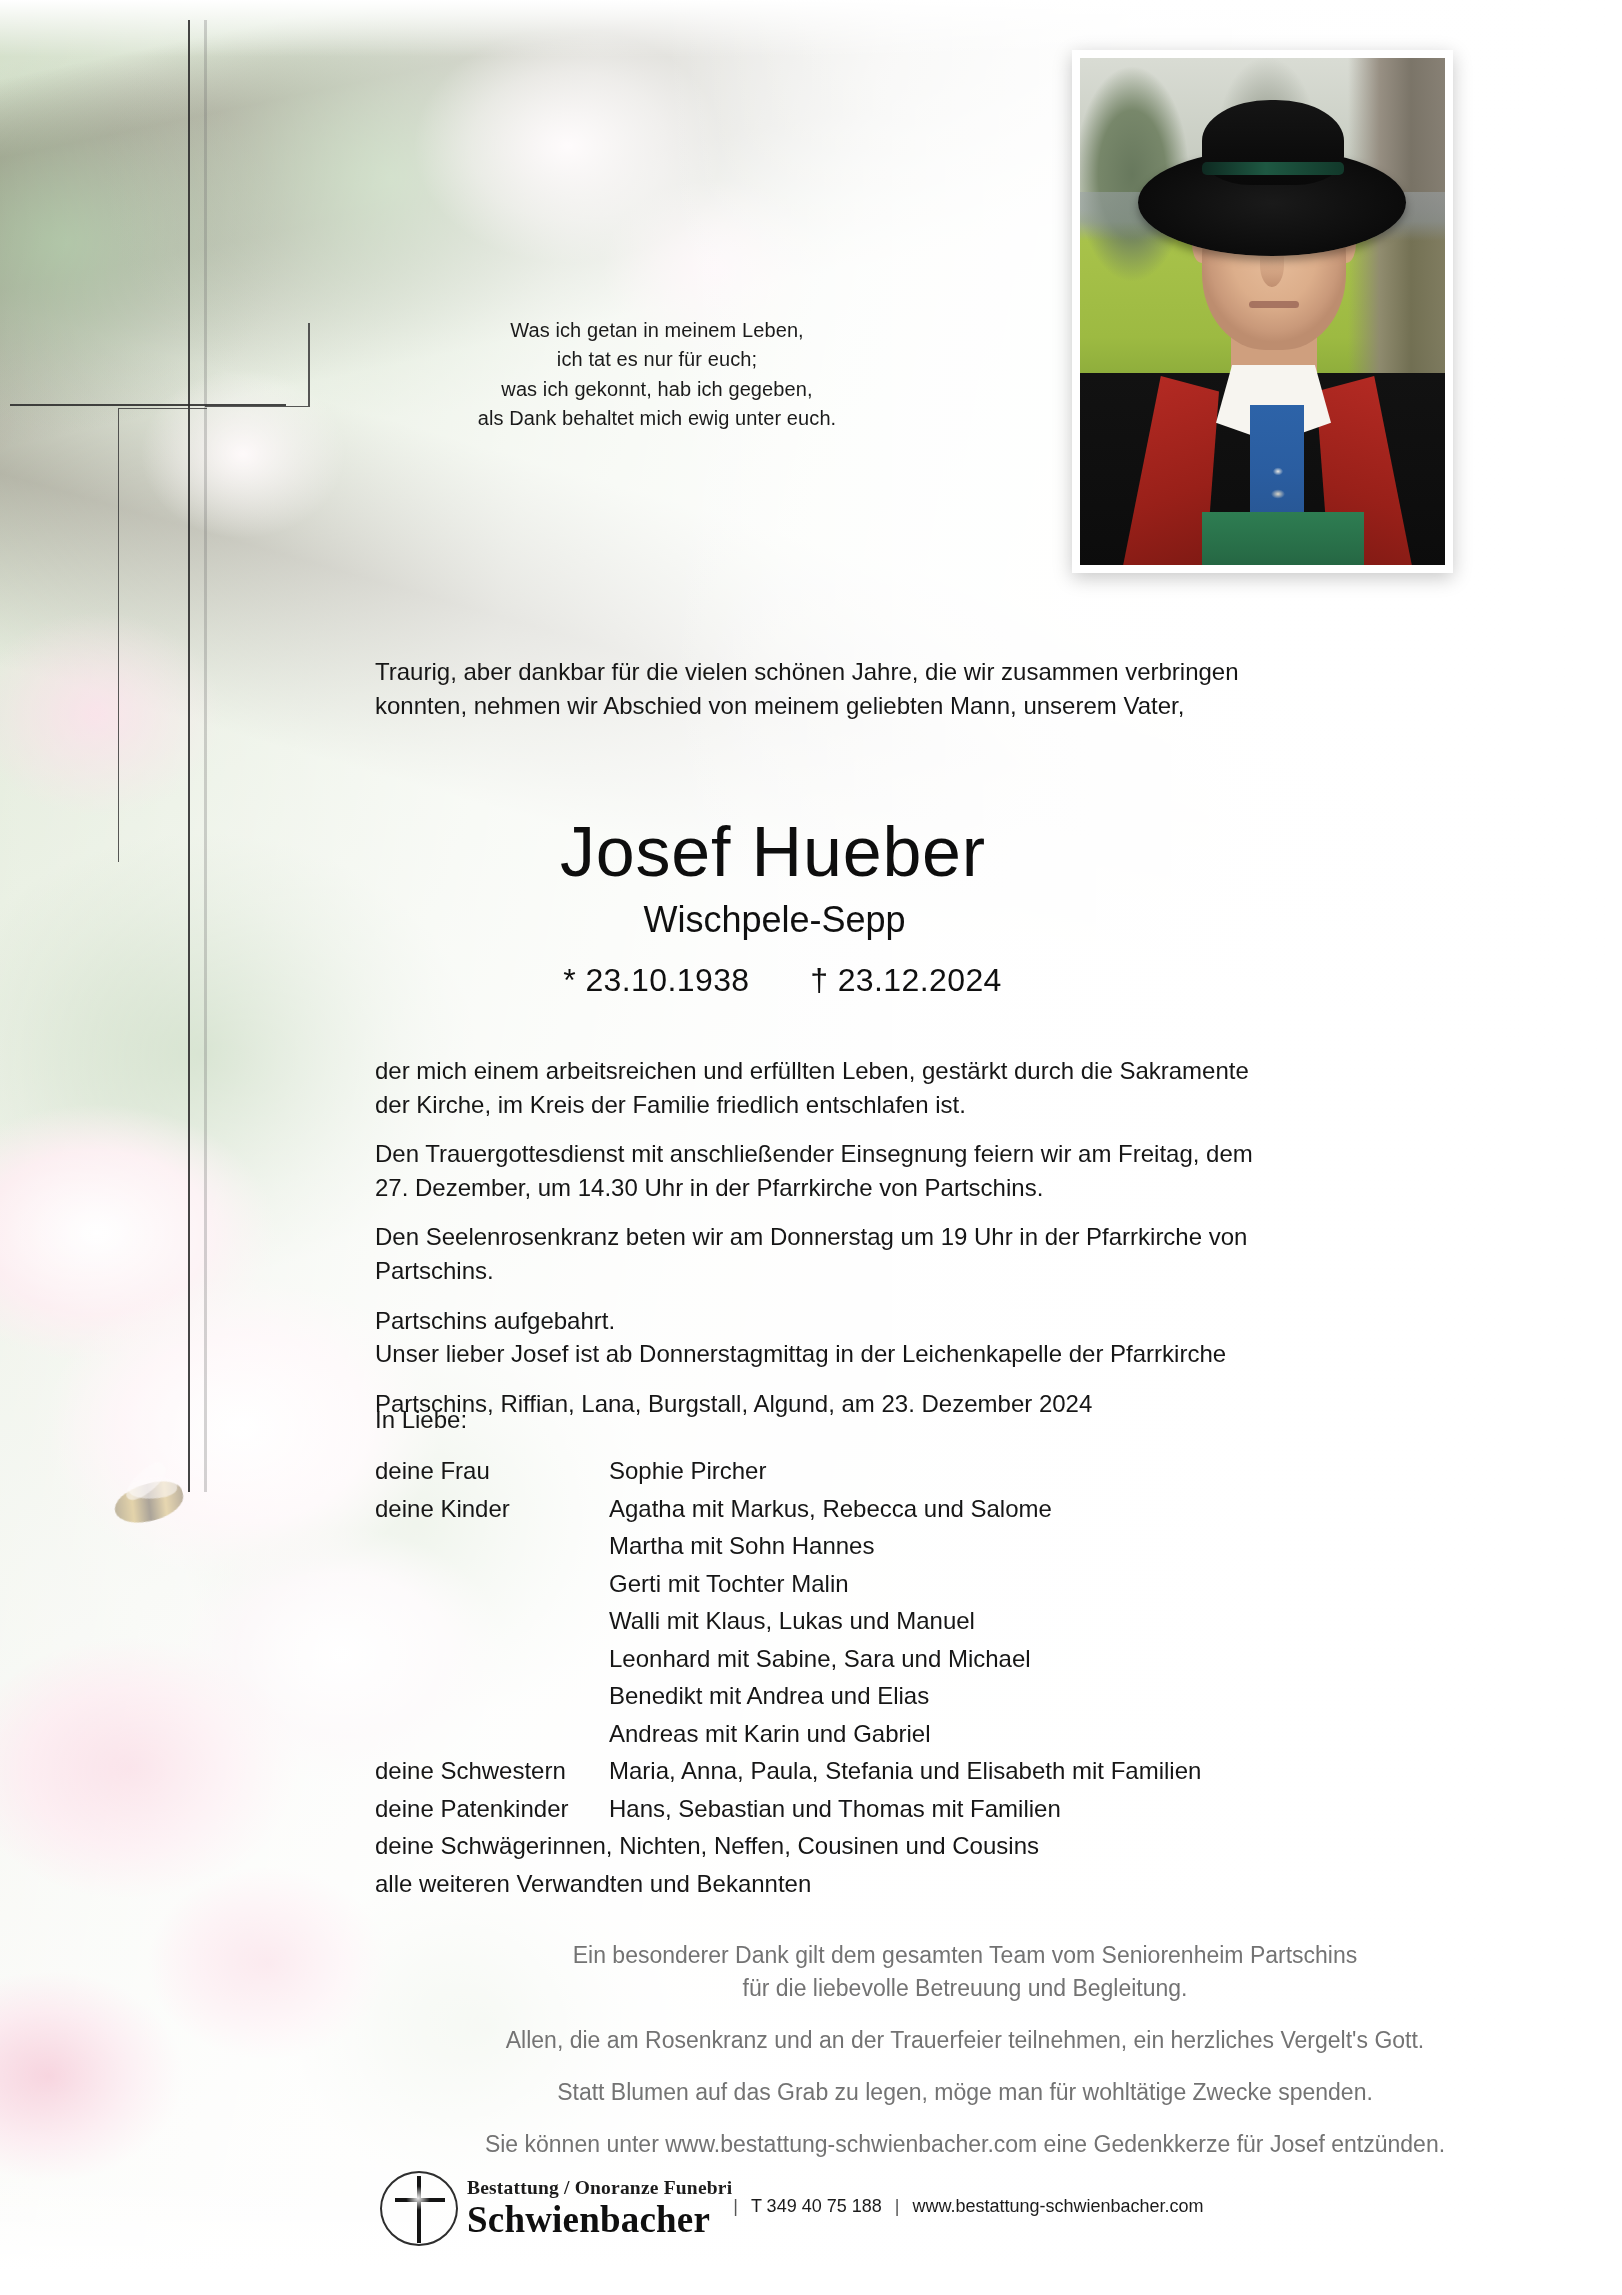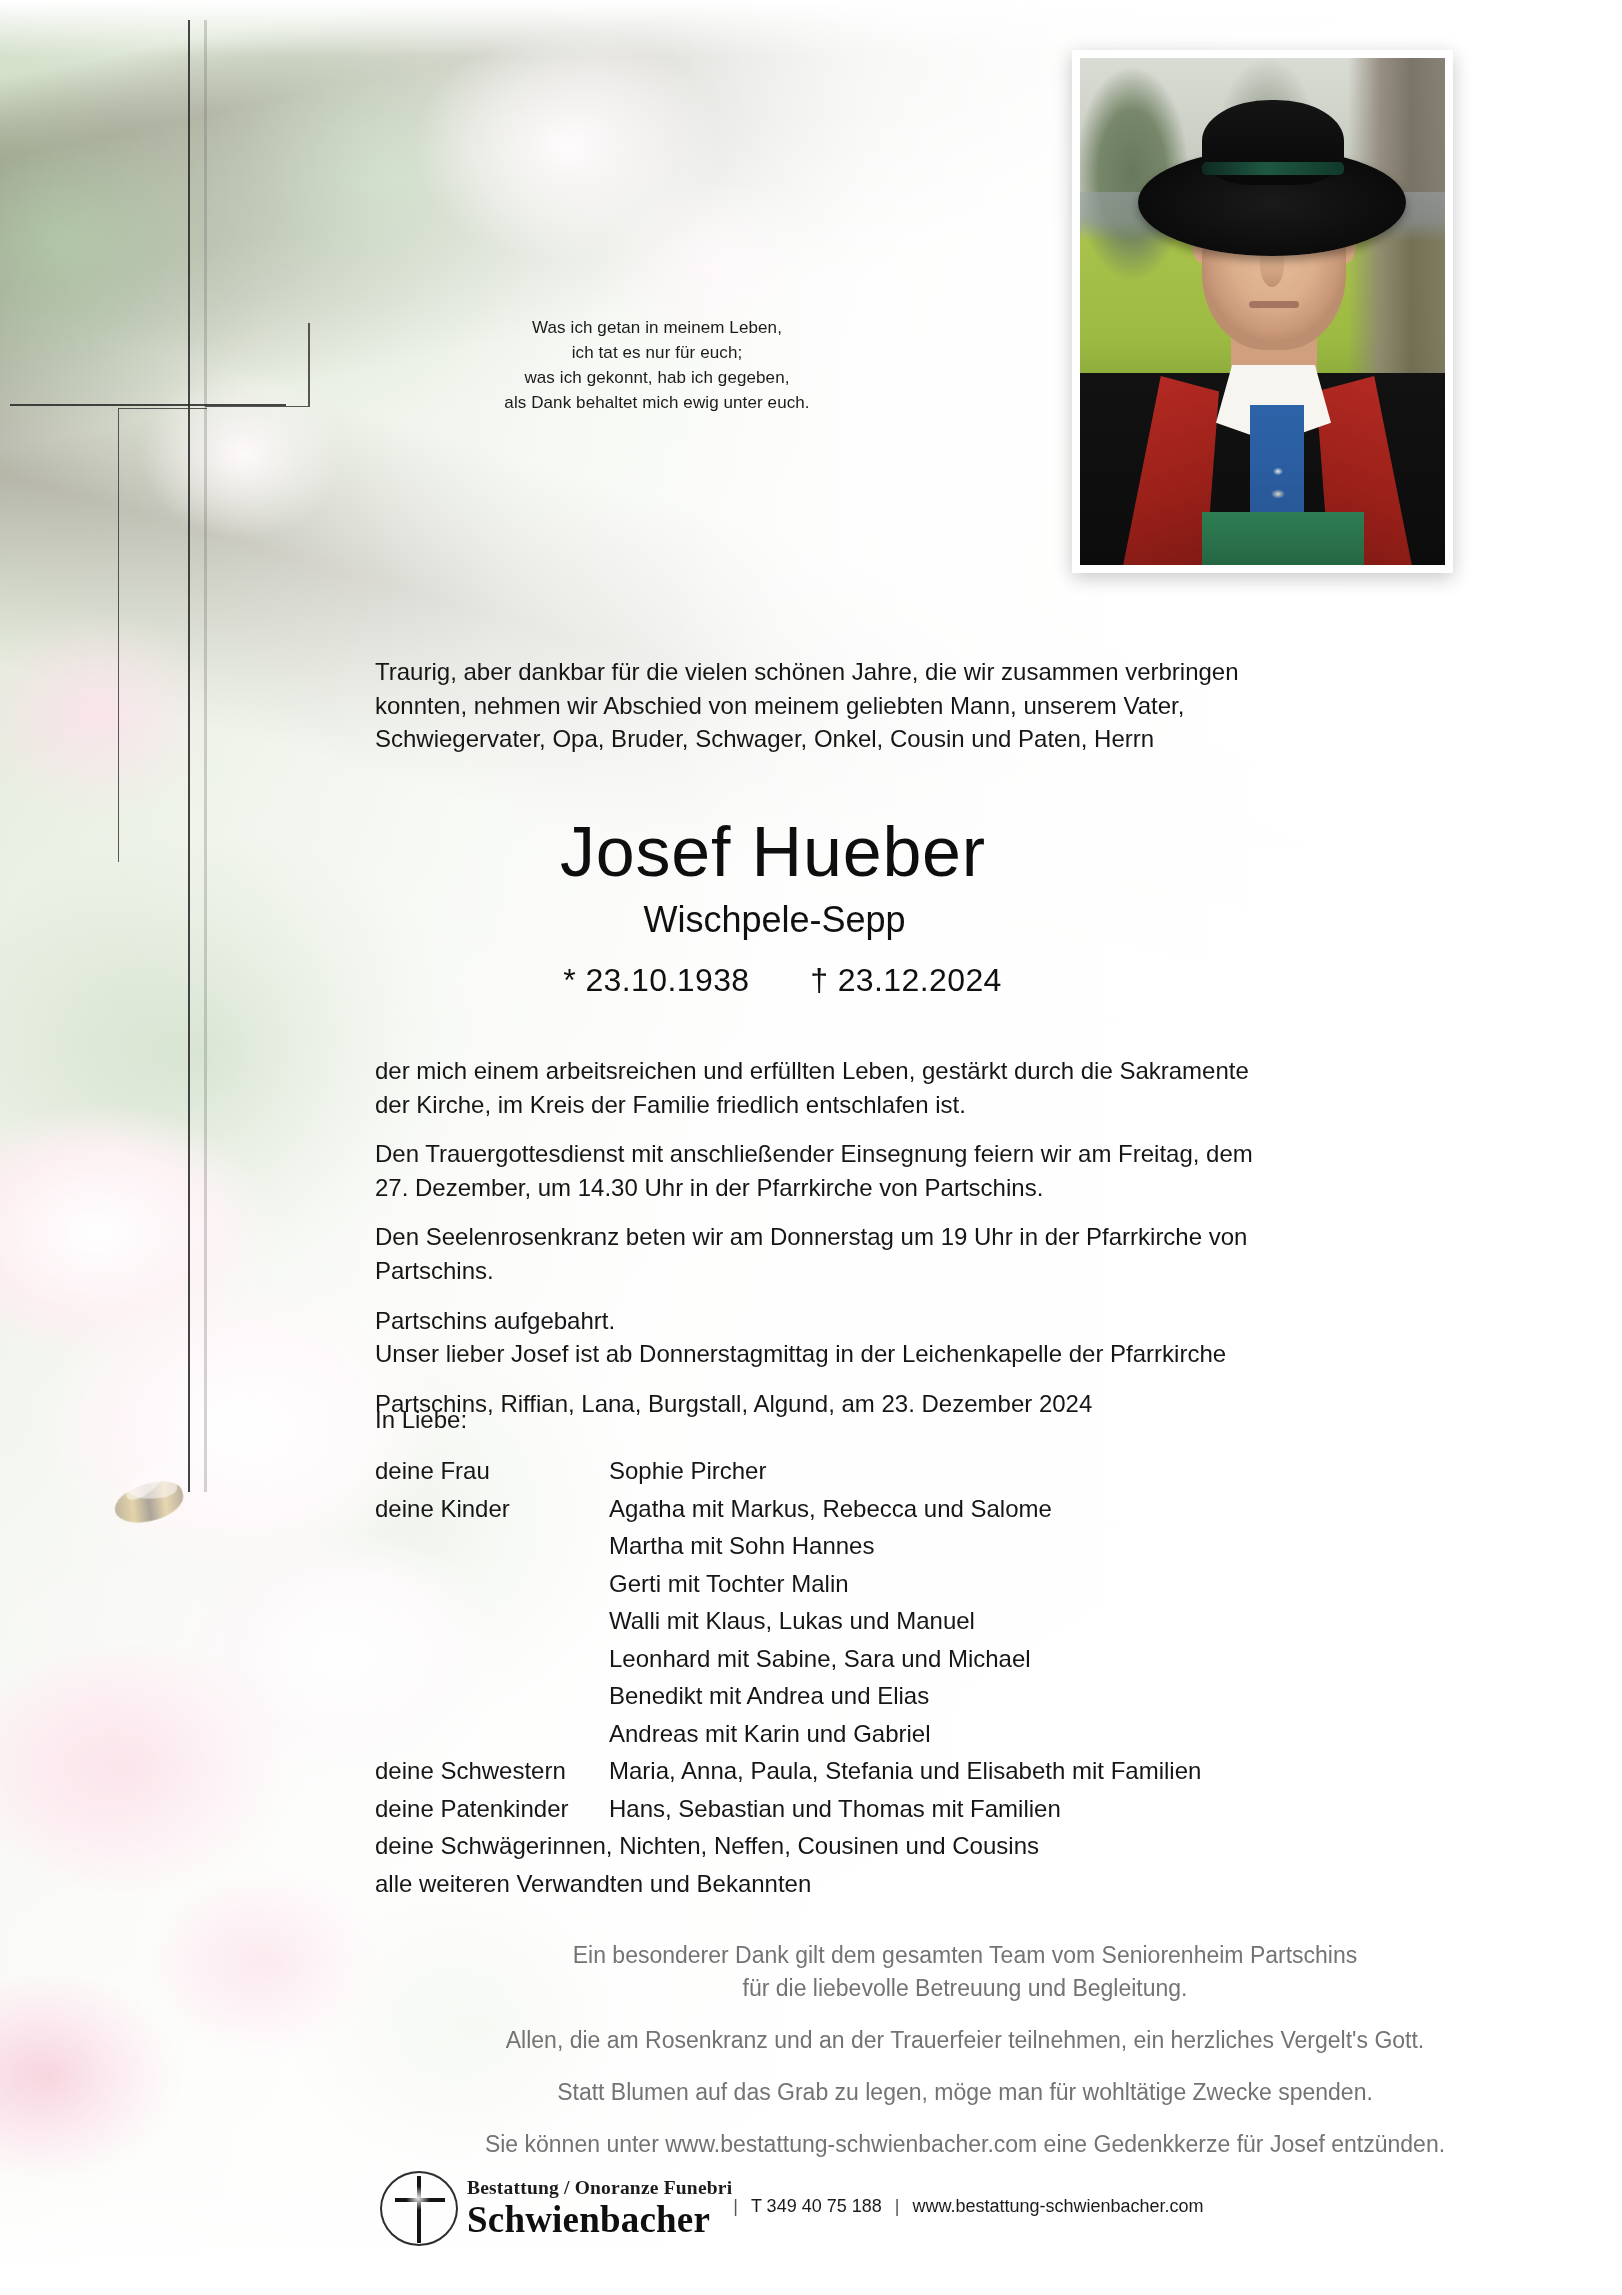--- a/index.html
+++ b/index.html
@@ -228,21 +228,21 @@
   .ph .apron{
     position:absolute; left:122px; top:454px; width:162px; height:73px;
     background:linear-gradient(180deg,#2e7d52 0%, #276b46 60%, #215c3c 100%);
   }
 
   
   .txt{ position:absolute; inset:0; color:#141414; }
 
   .poem{
     position:absolute; left:381px; top:316px; width:552px;
-    text-align:center; font-size:17px; line-height:1.47; color:#1b1b1b;
+    text-align:center; font-size:20px; line-height:1.47; color:#1b1b1b;
     letter-spacing:0.1px;
   }
   .poem div{ white-space:nowrap; }
 
   .intro{
     position:absolute; left:375px; top:655px; width:892px;
     font-size:24px; line-height:1.40; color:#161616;
   }
   .intro div{ white-space:nowrap; }
 
@@ -380,21 +380,20 @@
     <div class="poem">
       <div>Was ich getan in meinem Leben,</div>
       <div>ich tat es nur für euch;</div>
       <div>was ich gekonnt, hab ich gegeben,</div>
       <div>als Dank behaltet mich ewig unter euch.</div>
     </div>
 
     <div class="intro">
       <div>Traurig, aber dankbar für die vielen schönen Jahre, die wir zusammen verbringen</div>
       <div>konnten, nehmen wir Abschied von meinem geliebten Mann, unserem Vater,</div>
-      <div>Schwiegervater, Opa, Bruder, Schwager, Onkel, Cousin und Paten, Herrn</div>
     </div>
 
     <div class="name">Josef Hueber</div>
     <div class="nickname">Wischpele-Sepp</div>
     <div class="dates">
       <span>*</span>
       <span>23.10.1938</span>
       <span class="gap"></span>
       <span>†</span>
       <span>23.12.2024</span>

